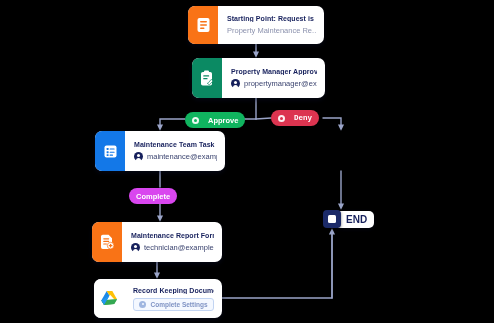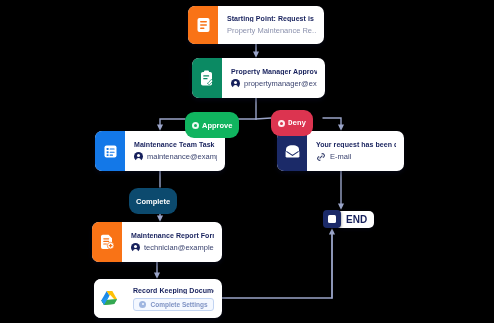--- a/index.html
+++ b/index.html
@@ -97,33 +97,33 @@
     width:5.8px; height:3px;
     border-radius:3px 3px 0 0;
     background:#ffffff;
   }
 
   
   .pill {
     position: absolute;
     display: flex;
     align-items: center;
-    gap: 3px;
-    height: 26px;
+    gap: 9px;
+    height: 16px;
     padding: 0 7px;
     border-radius: 9px;
     font-size: 7.5px;
     font-weight: bold;
     color: #ffffff;
     z-index: 6;
     white-space: nowrap;
   }
   .pill-approve { background: #10b45f; }
   .pill-deny    { background: #dc3450; }
-  .pill-complete{ background: #0c4a6e; }
+  .pill-complete{ background: #d946ef; }
   .pilldot {
     width: 7px; height: 7px;
     border-radius: 50%;
     background: rgba(255,255,255,0.92);
     position: relative;
     flex: 0 0 auto;
   }
   .pilldot::after {
     content:"";
     position:absolute; left:2px; top:2px;
@@ -288,42 +288,20 @@
     </div>
     <div class="body">
       <div class="ttl">Maintenance Team Task</div>
       <div class="sub">
         <span class="av"></span>
         <span>maintenance@exampl...</span>
       </div>
     </div>
   </div>
 
-  <div class="node" id="n-denied">
-    <div class="iconpad pad-navy">
-      <svg class="g" width="17" height="15" viewBox="0 0 17 15">
-        <path d="M2,5.5 C2,3 4,1.2 8.5,1.2 C13,1.2 15,3 15,5.5 L15,7 L2,7 z" fill="#ffffff"></path>
-        <rect x="1.6" y="6.6" width="13.8" height="7" rx="1.4" fill="#ffffff"></rect>
-        <path d="M2.4,7.4 L8.5,11.4 L14.6,7.4" fill="none" stroke="#1b2a68" stroke-width="1.1"></path>
-      </svg>
-    </div>
-    <div class="body">
-      <div class="ttl">Your request has been denied.</div>
-      <div class="sub">
-        <span>
-          <svg class="g" width="10" height="10" viewBox="0 0 10 10">
-            <path d="M3.6,6.4 L6.4,3.6" stroke="#3c4570" stroke-width="1.1" fill="none"></path>
-            <path d="M5.6,2.2 a1.7,1.7 0 0 1 2.4,2.4 L6.9,5.7" stroke="#3c4570" stroke-width="1.1" fill="none"></path>
-            <path d="M4.4,7.8 a1.7,1.7 0 0 1 -2.4,-2.4 L3.1,4.3" stroke="#3c4570" stroke-width="1.1" fill="none"></path>
-          </svg>
-        </span>
-        <span>E-mail</span>
-      </div>
-    </div>
-  </div>
 
   <div class="node" id="n-report">
     <div class="iconpad pad-orange">
       <svg class="g" width="16" height="16" viewBox="0 0 16 16">
         <path d="M2,2.6 a1.8,1.8 0 0 1 1.8,-1.8 L9.6,0.8 L13,4.2 L13,13.2 a1.8,1.8 0 0 1 -1.8,1.8 L3.8,15 a1.8,1.8 0 0 1 -1.8,-1.8 z" fill="#ffffff"></path>
         <rect x="4.2" y="4.2" width="6" height="1.2" rx="0.6" fill="#f97316"></rect>
         <rect x="4.2" y="6.8" width="6" height="1.2" rx="0.6" fill="#f97316"></rect>
         <rect x="4.2" y="9.4" width="3.8" height="1.2" rx="0.6" fill="#f97316"></rect>
         <circle cx="11.6" cy="11.6" r="3.3" fill="#ffffff" stroke="#f97316" stroke-width="0.7"></circle>
         <rect x="11.05" y="9.7" width="1.1" height="3.8" rx="0.5" fill="#f97316"></rect>

